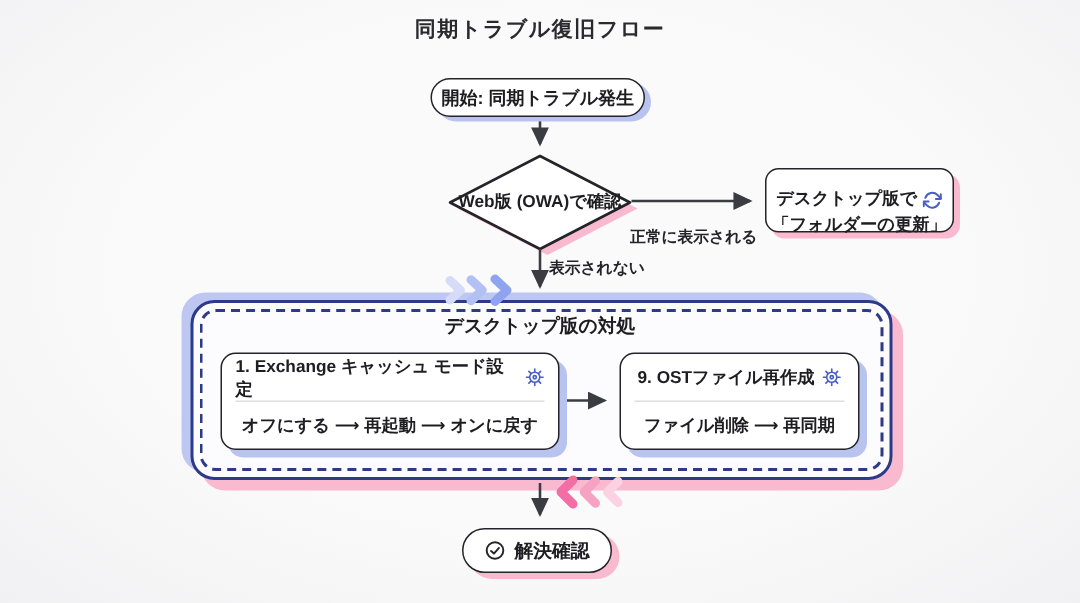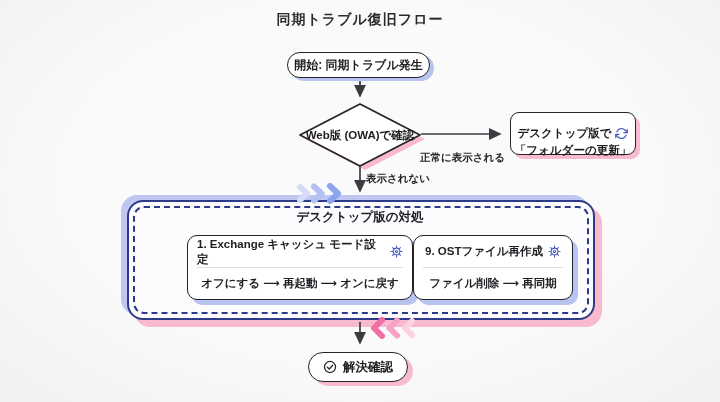--- a/index.html
+++ b/index.html
@@ -36,21 +36,21 @@
     box-shadow:-6px -5px 0 #bdc7f1, 7px 7px 0 #f9bacf;
   }
   .group-inner{position:absolute;left:4px;top:4px;right:4px;bottom:4px;
     border:2px dashed #2d3a87;border-radius:11px;}
   .group-title{
     position:absolute;left:260px;top:209px;width:200px;text-align:center;
     font-size:12.5px;font-weight:700;z-index:10;
   }
   .step{border-radius:10px;flex-direction:column;align-items:stretch;
     box-shadow:5px 5px 0 #b9c3ef;}
-  .step1{left:147px;top:235px;width:226px;height:65px;margin-left:40px;}
+  .step1{left:147px;top:235px;width:226px;height:65px;}
   .step2{left:413px;top:235px;width:160px;height:65px;}
   .step-header{flex:1;display:flex;align-items:center;justify-content:center;gap:5px;
     font-size:11.5px;font-weight:700;border-bottom:1px solid #dedee3;margin:0 9px;}
   .step-body{flex:1;display:flex;align-items:center;justify-content:center;
     font-size:11.5px;font-weight:700;}
   .pill-end{left:308px;top:352px;width:100px;height:30px;border-radius:15px;
     font-size:12.5px;gap:6px;box-shadow:5px 4px 0 #f9bacf;}
   .edge-label{position:absolute;font-size:10.5px;font-weight:700;color:#232329;z-index:6;}
   .label-success{left:420px;top:121px;width:90px;text-align:left;margin-top:30px;}
   .label-fail{left:366px;top:172px;}

